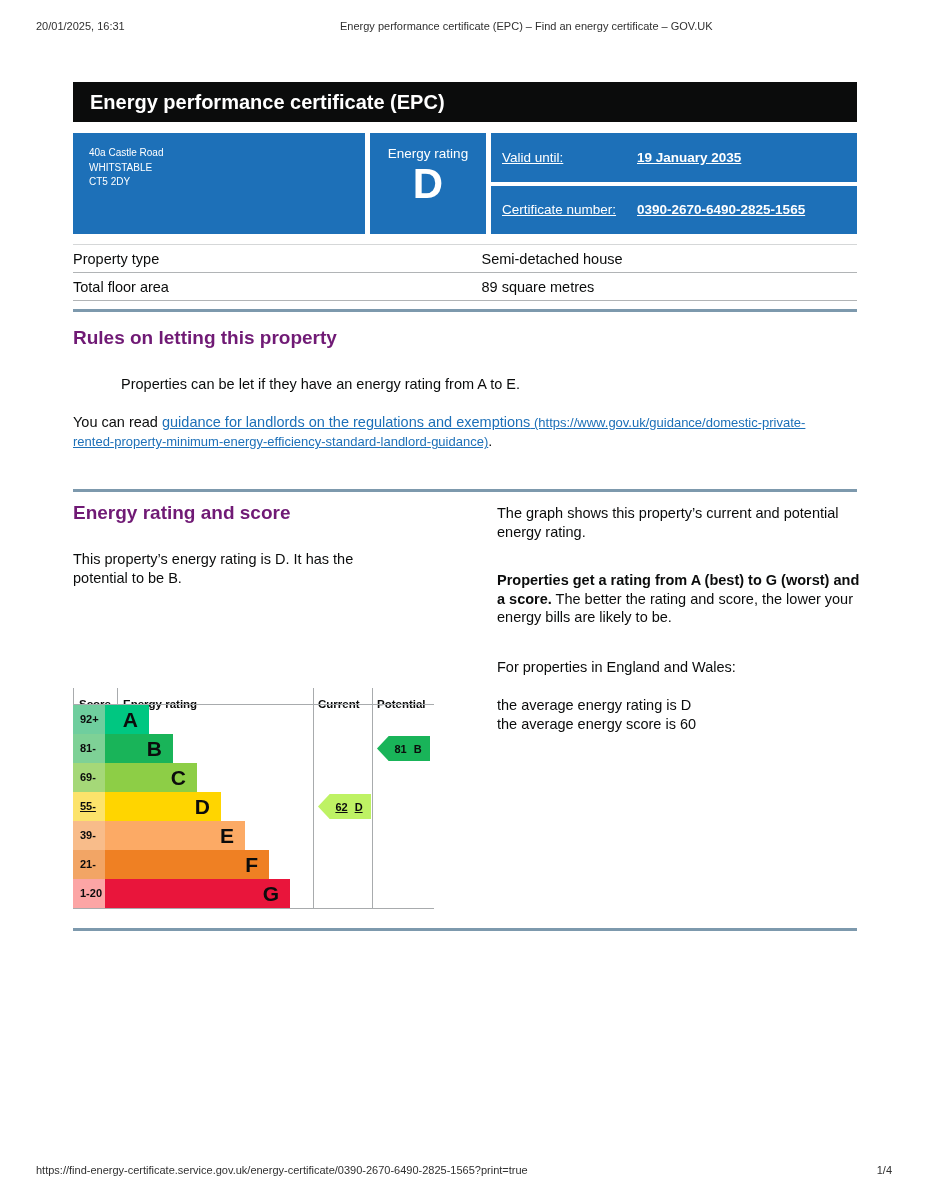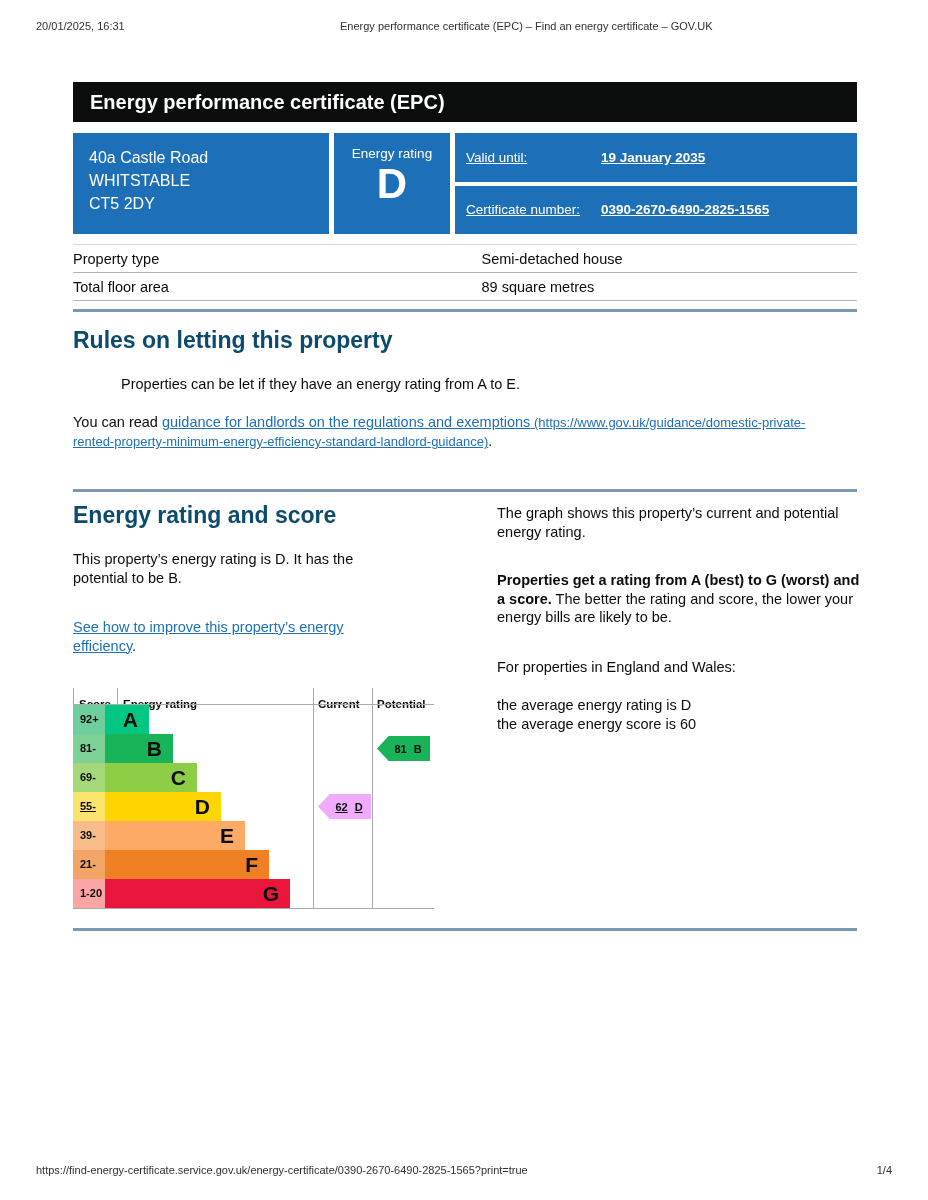--- a/index.html
+++ b/index.html
@@ -13,39 +13,39 @@
   .pf-url { position: absolute; left: 36px; top: 1164px; font-size: 11px; color: #303030; }
   .pf-page { position: absolute; right: 36px; top: 1164px; font-size: 11px; color: #303030; }
 
   
   .banner { position: absolute; left: 73px; top: 82px; width: 784px; height: 40px; background: #0b0c0c; }
   .banner span { display: block; padding-left: 17px; line-height: 40px; color: #fff; font-size: 20px; font-weight: bold; }
 
   
   .panel { position: absolute; left: 73px; top: 133px; width: 784px; height: 101px; display: flex; gap: 5px; }
   .panel .cell { background: #1d70b8; color: #fff; }
-  .cell-address { width: 256px; padding: 13px 16px; font-size: 16px; line-height: 1.45; }
+  .cell-address { width: 292px; padding: 13px 16px; font-size: 10px; line-height: 1.45; }
   .cell-rating { width: 116px; display: flex; flex-direction: column; align-items: center; padding-top: 13px; }
   .cell-rating .lbl { font-size: 13.5px; }
   .cell-rating .big { font-size: 42px; font-weight: bold; line-height: 46px; }
   .cell-meta { flex: 1; display: flex; flex-direction: column; gap: 4px; background: transparent !important; }
   .meta-row { background: #1d70b8; color: #fff; flex: 1; display: flex; align-items: center; padding-left: 11px; font-size: 13.5px; text-decoration: underline; }
   .meta-row .lbl { width: 135px; }
   .meta-row .val { font-weight: bold; }
 
   
   .facts { position: absolute; left: 73px; top: 244px; width: 784px; font-size: 14.5px; border-top: 1px solid #d5d7d8; }
   .facts .row { display: flex; height: 28px; line-height: 28px; border-bottom: 1px solid #b1b4b6; gap: 33px; }
   .facts .row .lbl { width: 50%; }
   .facts .row .val { width: 50%; }
 
   .hr { position: absolute; left: 73px; width: 784px; height: 3px; background: #7d99ad; }
   .hr1 { top: 309px; } .hr2 { top: 489px; } .hr3 { top: 928px; }
 
-  h2 { font-size: 23px; font-weight: bold; color: #0c4a6e; }
+  h2 { font-size: 19px; font-weight: bold; color: #701a75; }
   .rules-h { position: absolute; left: 73px; top: 327px; }
   .rules-p1 { position: absolute; left: 73px; top: 375px; width: 772px; font-size: 14.5px; line-height: 1.28; margin-left: 48px; }
   .rules-p2 { position: absolute; left: 73px; top: 413px; width: 772px; font-size: 14.5px; line-height: 1.32; }
   a.link { color: #1d70b8; text-decoration: underline; cursor: pointer; }
   .url-part { font-size: 13px; }
 
   .score-h { position: absolute; left: 73px; top: 502px; }
   .score-p { position: absolute; left: 73px; top: 550px; width: 320px; font-size: 14.5px; line-height: 1.28; }
   .score-link { position: absolute; left: 73px; top: 618px; width: 300px; font-size: 14.5px; line-height: 1.28; }
 
@@ -123,21 +123,20 @@
   <div class="hr hr1"></div>
 
   <h2 class="rules-h">Rules on letting this property</h2>
   <p class="rules-p1">Properties can be let if they have an energy rating from A to E.</p>
   <p class="rules-p2"><span>You can read </span><a class="link"><span>guidance for landlords on the regulations and exemptions</span><span class="url-part"> (https://www.gov.uk/guidance/domestic-private-rented-property-minimum-energy-efficiency-standard-landlord-guidance)</span></a><span>.</span></p>
 
   <div class="hr hr2"></div>
 
   <h2 class="score-h">Energy rating and score</h2>
   <p class="score-p">This property’s energy rating is D. It has the potential to be B.</p>
-  <p class="score-link"><a class="link">See how to improve this property’s energy efficiency</a><span>.</span></p>
 
   <p class="col-r-p1">The graph shows this property’s current and potential energy rating.</p>
   <p class="col-r-p2"><strong>Properties get a rating from A (best) to G (worst) and a score.</strong><span> The better the rating and score, the lower your energy bills are likely to be.</span></p>
   <p class="col-r-p3">For properties in England and Wales:</p>
   <div class="col-r-avg">
     <div>the average energy rating is D</div>
     <div>the average energy score is 60</div>
   </div>
 
   <div class="epc">
@@ -176,21 +175,21 @@
       <div class="band-row">
         <div class="band-score" style="background-color: rgb(242, 165, 101);">21-38</div>
         <div class="band-bar w5" style="background-color: rgb(239, 128, 35);">F</div>
       </div>
       <div class="band-row">
         <div class="band-score" style="background-color: #fca5a5;">1-20</div>
         <div class="band-bar w6" style="background-color: rgb(233, 21, 59);">G</div>
       </div>
     </div>
 
-    <div class="arrow arrow-current" style="background-color: #f0abfc; text-decoration: underline;">
+    <div class="arrow arrow-current" style="background-color: #bef264; text-decoration: underline;">
       <span>62</span>
       <span>D</span>
     </div>
     <div class="arrow arrow-potential" style="background-color: rgb(25, 180, 89);">
       <span>81</span>
       <span>B</span>
     </div>
   </div>
 
   <div class="hr hr3"></div>

